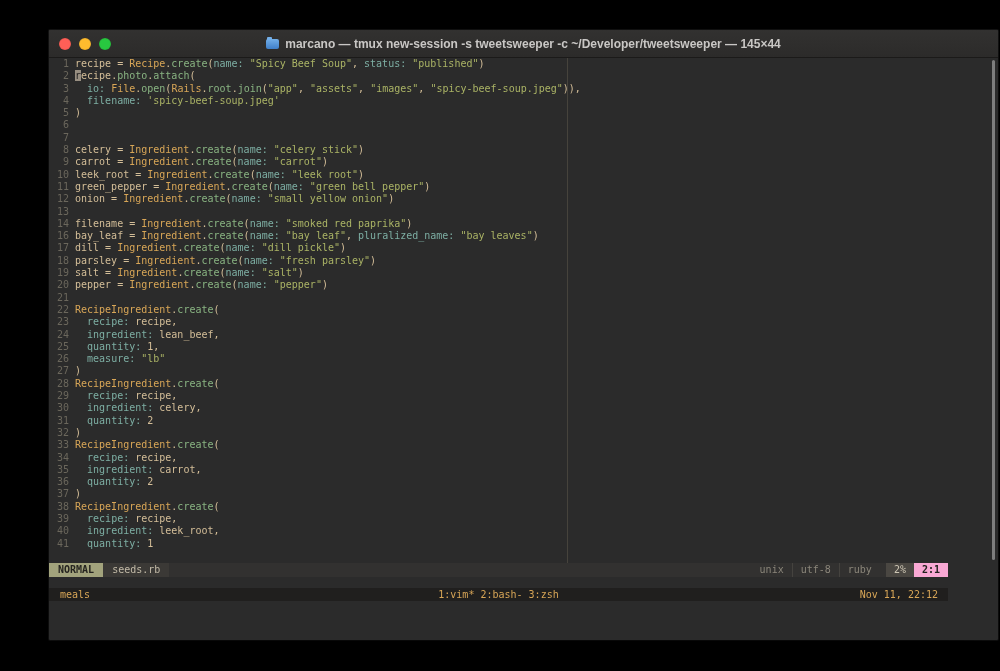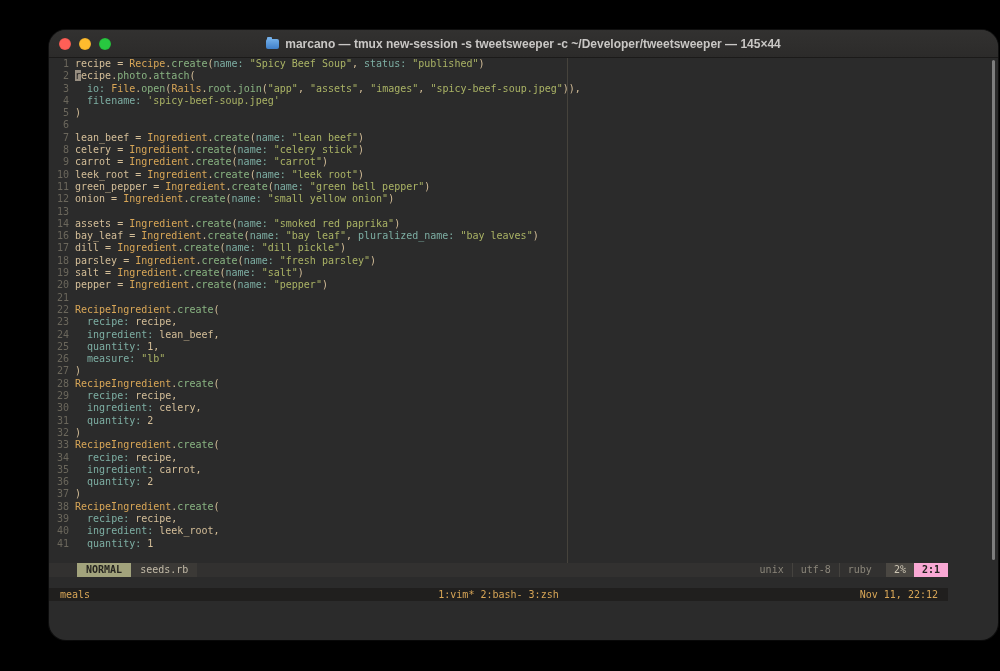--- a/index.html
+++ b/index.html
@@ -6,21 +6,21 @@
     --terminal-bg:#2b2b2b; --fg:#d4be98; --class:#d8a657; --method:#89b482;
     --key:#7daea3; --string:#a9b665; --number:#d4be98; --line-number:#6b675c;
     --mode-bg:#a2a37c; --tmux-accent:#d8a657;
   }
   *{margin:0;padding:0;box-sizing:border-box;}
   html,body{width:1000px;height:671px;background:#000;overflow:hidden;}
   body{font-family:"Liberation Sans",sans-serif;position:relative;}
 
   .window{
     position:absolute;left:49px;top:30px;width:949px;height:610px;
-    background:var(--terminal-bg);border-radius:17px;overflow:hidden;
+    background:var(--terminal-bg);border-radius:1px;overflow:hidden;
     box-shadow:0 22px 60px rgba(0,0,0,0.75), 0 0 0 1px rgba(255,255,255,0.08);
   }
 
   
   .titlebar{height:28px;background:linear-gradient(#323130,#2c2b2a);
     border-bottom:1px solid #1b1a19;display:flex;align-items:center;position:relative;}
   .traffic{display:flex;gap:8px;padding-left:10px;z-index:2;}
   .tl{width:12px;height:12px;border-radius:50%;display:inline-block;}
   .tl.red{background:#ff5f57;box-shadow:inset 0 0 1px rgba(0,0,0,.3);}
   .tl.yellow{background:#febc2e;box-shadow:inset 0 0 1px rgba(0,0,0,.3);}
@@ -44,21 +44,21 @@
   .lnum{display:inline-block;width:16px;text-align:right;color:var(--line-number);
     flex:0 0 auto;margin-right:6px;}
   .code{white-space:pre;}
   .tk-v{color:var(--fg);} .tk-c{color:var(--class);} .tk-m{color:var(--method);}
   .tk-k{color:var(--key);} .tk-s{color:var(--string);} .tk-n{color:var(--number);}
   .cursor{background:#988f82;color:#262524;}
 
   
   .statusline{height:14px;display:flex;align-items:stretch;background:#323130;
     font-size:10px;line-height:14px;white-space:pre;}
-  .sl-mode{background:var(--mode-bg);color:#262520;font-weight:bold;padding:0 9px;margin-left:28px;}
+  .sl-mode{background:var(--mode-bg);color:#262520;font-weight:bold;padding:0 9px;}
   .sl-file{background:#3b3936;color:#c3bba8;padding:0 9px;}
   .sl-fill{flex:1;}
   .sl-meta{color:#8b867a;padding:0 8px;}
   .sl-div{border-left:1px solid #45433f;}
   .sl-percent{background:#4a4742;color:#cdc6b4;padding:0 8px;margin-left:6px;}
   .sl-pos{background:#f9a8d4;color:#23221f;font-weight:bold;padding:0 8px;}
 
   .cmdline{height:11px;background:var(--terminal-bg);}
 
   
@@ -92,28 +92,28 @@
 
     <div class="editor">
       <div class="colorcolumn"></div>
       <div>
           <div class="row"><span class="lnum">1</span><span class="code"><span class="tk-v">recipe = </span><span class="tk-c">Recipe</span><span class="tk-v">.</span><span class="tk-m">create</span><span class="tk-v">(</span><span class="tk-k">name:</span><span class="tk-v"> </span><span class="tk-s">"Spicy Beef Soup"</span><span class="tk-v">, </span><span class="tk-k">status:</span><span class="tk-v"> </span><span class="tk-s">"published"</span><span class="tk-v">)</span></span></div>
           <div class="row"><span class="lnum">2</span><span class="code"><span class="cursor">r</span><span class="tk-v">ecipe.</span><span class="tk-m">photo</span><span class="tk-v">.</span><span class="tk-m">attach</span><span class="tk-v">(</span></span></div>
           <div class="row"><span class="lnum">3</span><span class="code"><span class="tk-v">  </span><span class="tk-k">io:</span><span class="tk-v"> </span><span class="tk-c">File</span><span class="tk-v">.</span><span class="tk-m">open</span><span class="tk-v">(</span><span class="tk-c">Rails</span><span class="tk-v">.</span><span class="tk-m">root</span><span class="tk-v">.</span><span class="tk-m">join</span><span class="tk-v">(</span><span class="tk-s">"app"</span><span class="tk-v">, </span><span class="tk-s">"assets"</span><span class="tk-v">, </span><span class="tk-s">"images"</span><span class="tk-v">, </span><span class="tk-s">"spicy-beef-soup.jpeg"</span><span class="tk-v">)),</span></span></div>
           <div class="row"><span class="lnum">4</span><span class="code"><span class="tk-v">  </span><span class="tk-k">filename:</span><span class="tk-v"> </span><span class="tk-s">'spicy-beef-soup.jpeg'</span></span></div>
           <div class="row"><span class="lnum">5</span><span class="code"><span class="tk-v">)</span></span></div>
           <div class="row"><span class="lnum">6</span><span class="code"></span></div>
-          <div class="row"><span class="lnum">7</span><span class="code"><span class="tk-v">lean_beef = </span><span class="tk-c">Ingredient</span><span class="tk-v">.</span><span class="tk-m">create</span><span class="tk-v">(</span><span class="tk-k">name:</span><span class="tk-v"> </span><span class="tk-s">"lean beef"</span><span class="tk-v">)</span></span></div>
+          <div class="row"><span class="lnum">7</span></div>
           <div class="row"><span class="lnum">8</span><span class="code"><span class="tk-v">celery = </span><span class="tk-c">Ingredient</span><span class="tk-v">.</span><span class="tk-m">create</span><span class="tk-v">(</span><span class="tk-k">name:</span><span class="tk-v"> </span><span class="tk-s">"celery stick"</span><span class="tk-v">)</span></span></div>
           <div class="row"><span class="lnum">9</span><span class="code"><span class="tk-v">carrot = </span><span class="tk-c">Ingredient</span><span class="tk-v">.</span><span class="tk-m">create</span><span class="tk-v">(</span><span class="tk-k">name:</span><span class="tk-v"> </span><span class="tk-s">"carrot"</span><span class="tk-v">)</span></span></div>
           <div class="row"><span class="lnum">10</span><span class="code"><span class="tk-v">leek_root = </span><span class="tk-c">Ingredient</span><span class="tk-v">.</span><span class="tk-m">create</span><span class="tk-v">(</span><span class="tk-k">name:</span><span class="tk-v"> </span><span class="tk-s">"leek root"</span><span class="tk-v">)</span></span></div>
           <div class="row"><span class="lnum">11</span><span class="code"><span class="tk-v">green_pepper = </span><span class="tk-c">Ingredient</span><span class="tk-v">.</span><span class="tk-m">create</span><span class="tk-v">(</span><span class="tk-k">name:</span><span class="tk-v"> </span><span class="tk-s">"green bell pepper"</span><span class="tk-v">)</span></span></div>
           <div class="row"><span class="lnum">12</span><span class="code"><span class="tk-v">onion = </span><span class="tk-c">Ingredient</span><span class="tk-v">.</span><span class="tk-m">create</span><span class="tk-v">(</span><span class="tk-k">name:</span><span class="tk-v"> </span><span class="tk-s">"small yellow onion"</span><span class="tk-v">)</span></span></div>
           <div class="row"><span class="lnum">13</span></div>
-          <div class="row"><span class="lnum">14</span><span class="code"><span class="tk-v">assets = </span><span class="tk-c">Ingredient</span><span class="tk-v">.</span><span class="tk-m">create</span><span class="tk-v">(</span><span class="tk-k">name:</span><span class="tk-v"> </span><span class="tk-s">"smoked red paprika"</span><span class="tk-v">)</span></span></div>
+          <div class="row"><span class="lnum">14</span><span class="code"><span class="tk-v">filename = </span><span class="tk-c">Ingredient</span><span class="tk-v">.</span><span class="tk-m">create</span><span class="tk-v">(</span><span class="tk-k">name:</span><span class="tk-v"> </span><span class="tk-s">"smoked red paprika"</span><span class="tk-v">)</span></span></div>
           <div class="row"><span class="lnum">16</span><span class="code"><span class="tk-v">bay_leaf = </span><span class="tk-c">Ingredient</span><span class="tk-v">.</span><span class="tk-m">create</span><span class="tk-v">(</span><span class="tk-k">name:</span><span class="tk-v"> </span><span class="tk-s">"bay leaf"</span><span class="tk-v">, </span><span class="tk-k">pluralized_name:</span><span class="tk-v"> </span><span class="tk-s">"bay leaves"</span><span class="tk-v">)</span></span></div>
           <div class="row"><span class="lnum">17</span><span class="code"><span class="tk-v">dill = </span><span class="tk-c">Ingredient</span><span class="tk-v">.</span><span class="tk-m">create</span><span class="tk-v">(</span><span class="tk-k">name:</span><span class="tk-v"> </span><span class="tk-s">"dill pickle"</span><span class="tk-v">)</span></span></div>
           <div class="row"><span class="lnum">18</span><span class="code"><span class="tk-v">parsley = </span><span class="tk-c">Ingredient</span><span class="tk-v">.</span><span class="tk-m">create</span><span class="tk-v">(</span><span class="tk-k">name:</span><span class="tk-v"> </span><span class="tk-s">"fresh parsley"</span><span class="tk-v">)</span></span></div>
           <div class="row"><span class="lnum">19</span><span class="code"><span class="tk-v">salt = </span><span class="tk-c">Ingredient</span><span class="tk-v">.</span><span class="tk-m">create</span><span class="tk-v">(</span><span class="tk-k">name:</span><span class="tk-v"> </span><span class="tk-s">"salt"</span><span class="tk-v">)</span></span></div>
           <div class="row"><span class="lnum">20</span><span class="code"><span class="tk-v">pepper = </span><span class="tk-c">Ingredient</span><span class="tk-v">.</span><span class="tk-m">create</span><span class="tk-v">(</span><span class="tk-k">name:</span><span class="tk-v"> </span><span class="tk-s">"pepper"</span><span class="tk-v">)</span></span></div>
           <div class="row"><span class="lnum">21</span><span class="code"></span></div>
           <div class="row"><span class="lnum">22</span><span class="code"><span class="tk-c">RecipeIngredient</span><span class="tk-v">.</span><span class="tk-m">create</span><span class="tk-v">(</span></span></div>
           <div class="row"><span class="lnum">23</span><span class="code"><span class="tk-v">  </span><span class="tk-k">recipe:</span><span class="tk-v"> recipe,</span></span></div>
           <div class="row"><span class="lnum">24</span><span class="code"><span class="tk-v">  </span><span class="tk-k">ingredient:</span><span class="tk-v"> lean_beef,</span></span></div>
           <div class="row"><span class="lnum">25</span><span class="code"><span class="tk-v">  </span><span class="tk-k">quantity:</span><span class="tk-v"> </span><span class="tk-n">1</span><span class="tk-v">,</span></span></div>

